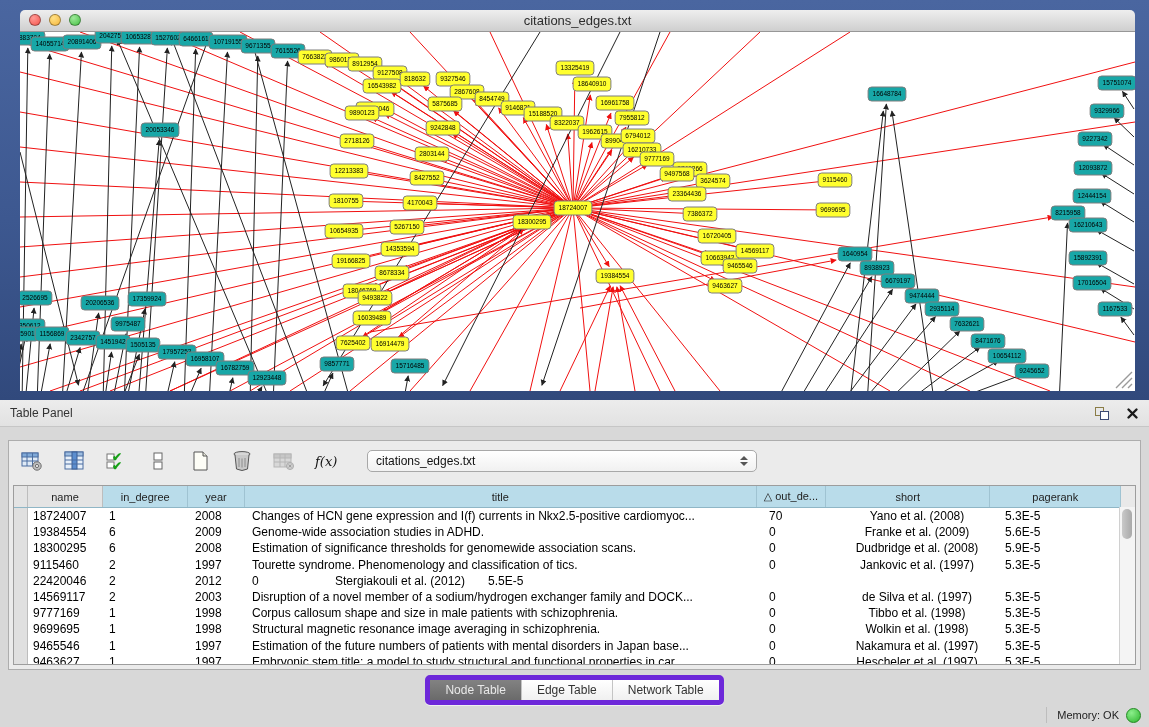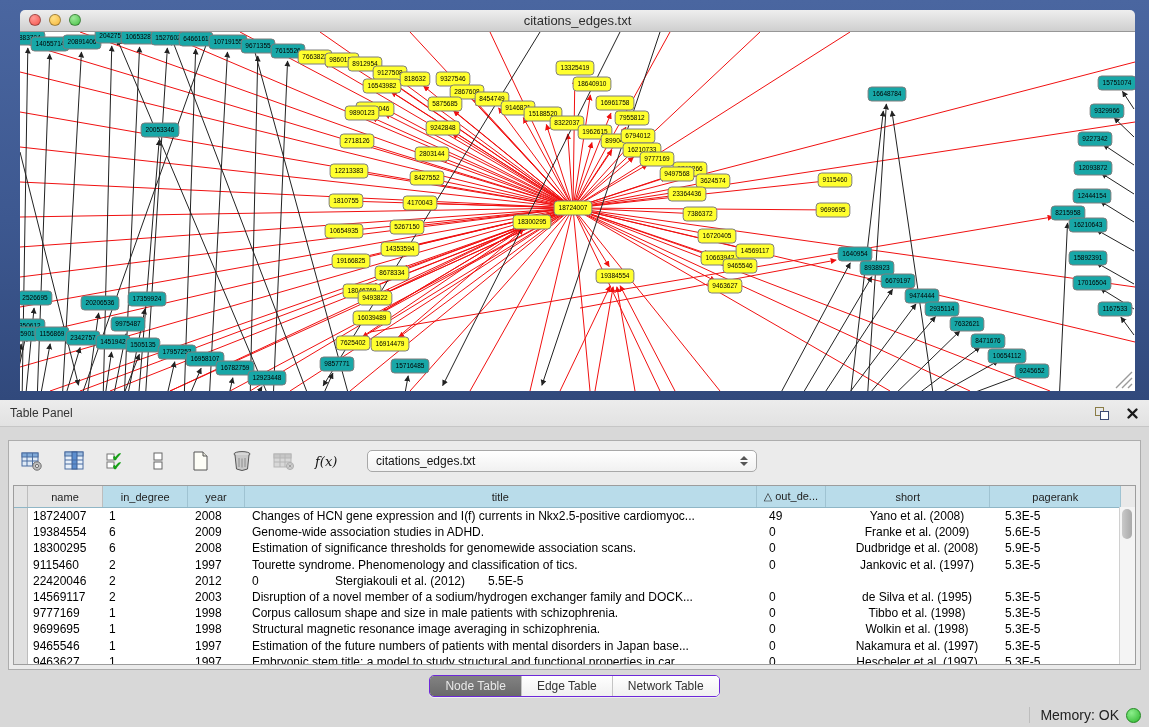--- a/index.html
+++ b/index.html
@@ -60,32 +60,32 @@
   .trow{display:flex;height:16.2px;align-items:center;background:#fff;cursor:default;}
   .tcell{font-size:12px;color:#000;padding:0 5px;box-sizing:border-box;white-space:nowrap;overflow:hidden;}
   .tcell.center{text-align:center;}
   .gutter-col{background:#e0e0e0;border-right:1px solid #bdbdbd;align-self:stretch;}
   .vscroll{position:absolute;top:21px;right:0;width:15px;bottom:0;background:#f4f4f4;border-left:1px solid #d0d0d0;}
   .vthumb{position:absolute;top:2px;left:2px;width:10px;height:30px;border-radius:5px;
     background:linear-gradient(90deg,#c9c9c9,#a9a9a9);cursor:pointer;}
 
   
   .tabs{position:absolute;top:675px;left:0;width:1149px;display:flex;justify-content:center;}
-  .seg-group{display:inline-flex;border:1px solid #6d28d9;border-radius:5px;overflow:hidden;
+  .seg-group{display:inline-flex;border:5px solid #6d28d9;border-radius:5px;overflow:hidden;
     background:#fdfdfd;box-shadow:0 1px 0 rgba(255,255,255,.6);}
   .seg{padding:3px 15px;font-size:12px;color:#333;cursor:pointer;border-left:1px solid #c4c4c4;
     background:linear-gradient(180deg,#ffffff,#f0f0f0);}
   .seg:first-child{border-left:none;}
   .seg.selected{background:linear-gradient(180deg,#828282,#6a6a6a);color:#e9e9e9;}
 
   
   .statusbar{position:absolute;left:0;bottom:0;width:1149px;height:24px;
     display:flex;align-items:center;justify-content:flex-end;padding-right:8px;box-sizing:border-box;}
   .status-sep{width:1px;height:16px;background:#bdbdbd;margin-right:10px;}
-  .mem-label{font-size:14px;color:#222;margin-right:7px;}
+  .mem-label{font-size:11px;color:#222;margin-right:7px;}
   .mem-dot{width:13px;height:13px;border-radius:50%;border:1px solid #1f8a1f;
     background:radial-gradient(circle at 35% 30%,#8cef8c,#2db52d);}
 </style>
 </head>
 <body>
 
 <div id="app">
 
   <div class="net-window">
     <div class="titlebar">
@@ -788,21 +788,21 @@
           <span class="hcell" style="width: 132px;">pagerank</span>
           <span class="hcell scroll-h" style="width: 14px; border-right: none;"></span>
         </div>
       <div id="tbody">
           <div class="trow">
             <span class="tcell gutter-col" style="width: 14px; padding: 0px;"></span>
             <span class="tcell" style="width: 76px;">18724007</span>
             <span class="tcell" style="width: 86px;">1</span>
             <span class="tcell" style="width: 57px;">2008</span>
             <span class="tcell" style="width: 517px;">Changes of HCN gene expression and I(f) currents in Nkx2.5-positive cardiomyoc...</span>
-            <span class="tcell" style="width: 70px;">49</span>
+            <span class="tcell" style="width: 70px;">70</span>
             <span class="tcell center" style="width: 166px;">Yano et al. (2008)</span>
             <span class="tcell" style="width: 132px;">5.3E-5</span>
           </div>
           <div class="trow">
             <span class="tcell gutter-col" style="width: 14px; padding: 0px;"></span>
             <span class="tcell" style="width: 76px;">19384554</span>
             <span class="tcell" style="width: 86px;">6</span>
             <span class="tcell" style="width: 57px;">2009</span>
             <span class="tcell" style="width: 517px;">Genome-wide association studies in ADHD.</span>
             <span class="tcell" style="width: 70px;">0</span>
@@ -838,21 +838,21 @@
             <span class="tcell center" style="width: 166px;">Stergiakouli et al. (2012)</span>
             <span class="tcell" style="width: 132px;">5.5E-5</span>
           </div>
           <div class="trow">
             <span class="tcell gutter-col" style="width: 14px; padding: 0px;"></span>
             <span class="tcell" style="width: 76px;">14569117</span>
             <span class="tcell" style="width: 86px;">2</span>
             <span class="tcell" style="width: 57px;">2003</span>
             <span class="tcell" style="width: 517px;">Disruption of a novel member of a sodium/hydrogen exchanger family and DOCK...</span>
             <span class="tcell" style="width: 70px;">0</span>
-            <span class="tcell center" style="width: 166px;">de Silva et al. (1995)</span>
+            <span class="tcell center" style="width: 166px;">de Silva et al. (1997)</span>
             <span class="tcell" style="width: 132px;">5.3E-5</span>
           </div>
           <div class="trow">
             <span class="tcell gutter-col" style="width: 14px; padding: 0px;"></span>
             <span class="tcell" style="width: 76px;">9777169</span>
             <span class="tcell" style="width: 86px;">1</span>
             <span class="tcell" style="width: 57px;">1998</span>
             <span class="tcell" style="width: 517px;">Corpus callosum shape and size in male patients with schizophrenia.</span>
             <span class="tcell" style="width: 70px;">0</span>
             <span class="tcell center" style="width: 166px;">Tibbo et al. (1998)</span>

